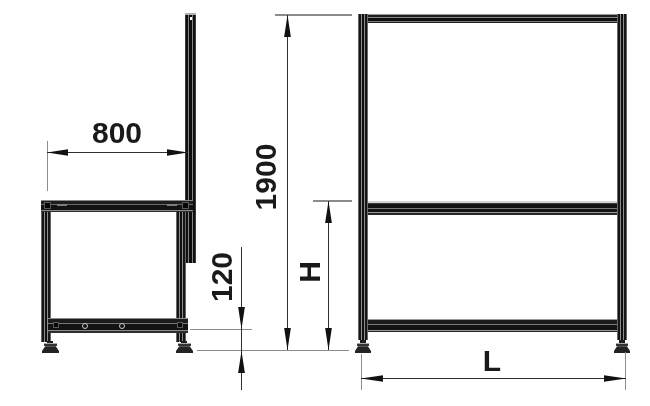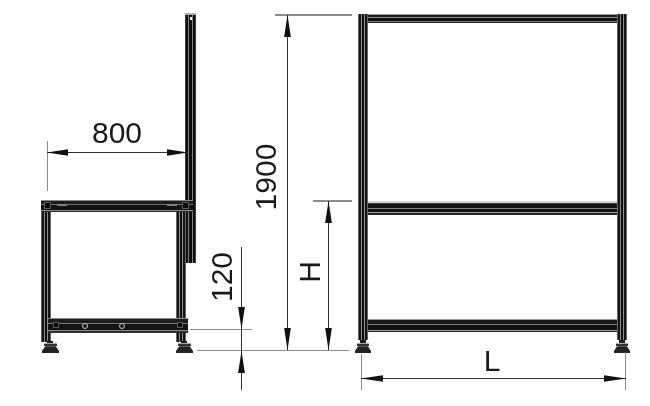--- a/index.html
+++ b/index.html
@@ -55,21 +55,21 @@
   .arr{background:var(--arrow,#111);}
   .arr.left {clip-path:polygon(0 50%,100% 2%,100% 98%);}
   .arr.right{clip-path:polygon(100% 50%,0 2%,0 98%);}
   .arr.up   {clip-path:polygon(50% 0,98% 100%,2% 100%);}
   .arr.down {clip-path:polygon(50% 100%,2% 0,98% 0);}
   .dim-label{
     position:absolute;font-size:30px;line-height:1;color:var(--text,#1a1a1a);
     transform:translate(-50%,-50%);white-space:nowrap;
   }
   .dim-label.rot{transform:translate(-50%,-50%) rotate(-90deg);}
-  .group{position:absolute;left:0;top:0;width:100%;height:100%;}
+  .group{position:absolute;left:0;top:0;width:100%;height:100%;font-weight:bold;}
 </style>
 </head>
 <body>
 
 <div class="canvas">
 
   <div class="group">
 
     <div class="abs panel-member" style="left:185px;top:13px;width:11px;height:250px;"></div>
     <div class="abs cap" style="left:185px;top:13px;width:11px;height:2px;"></div>

